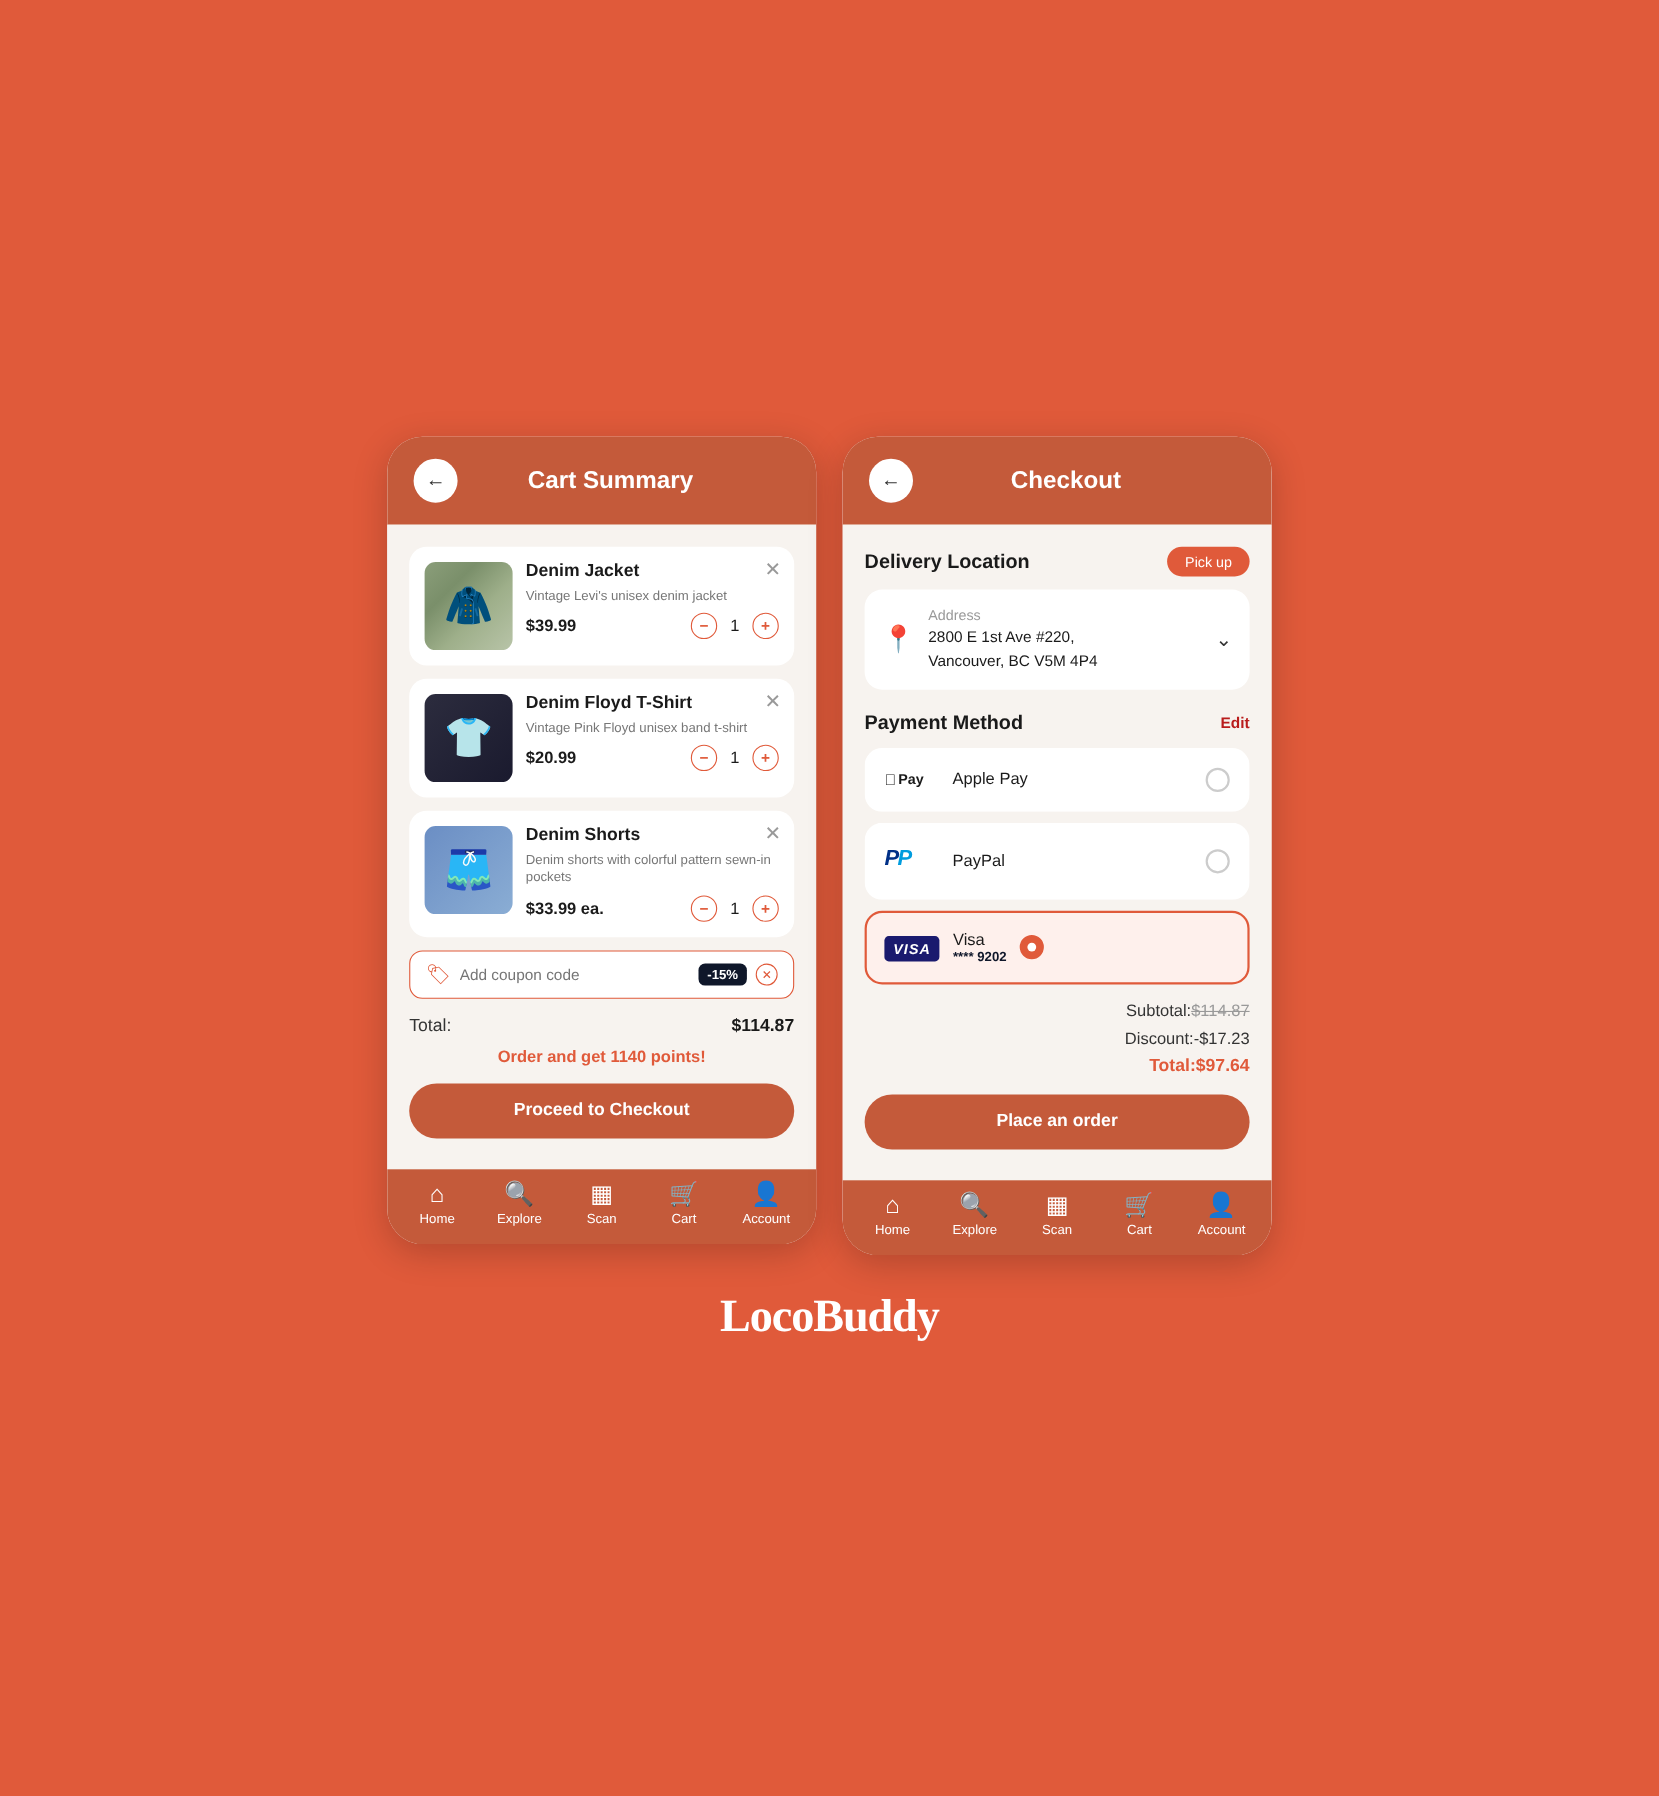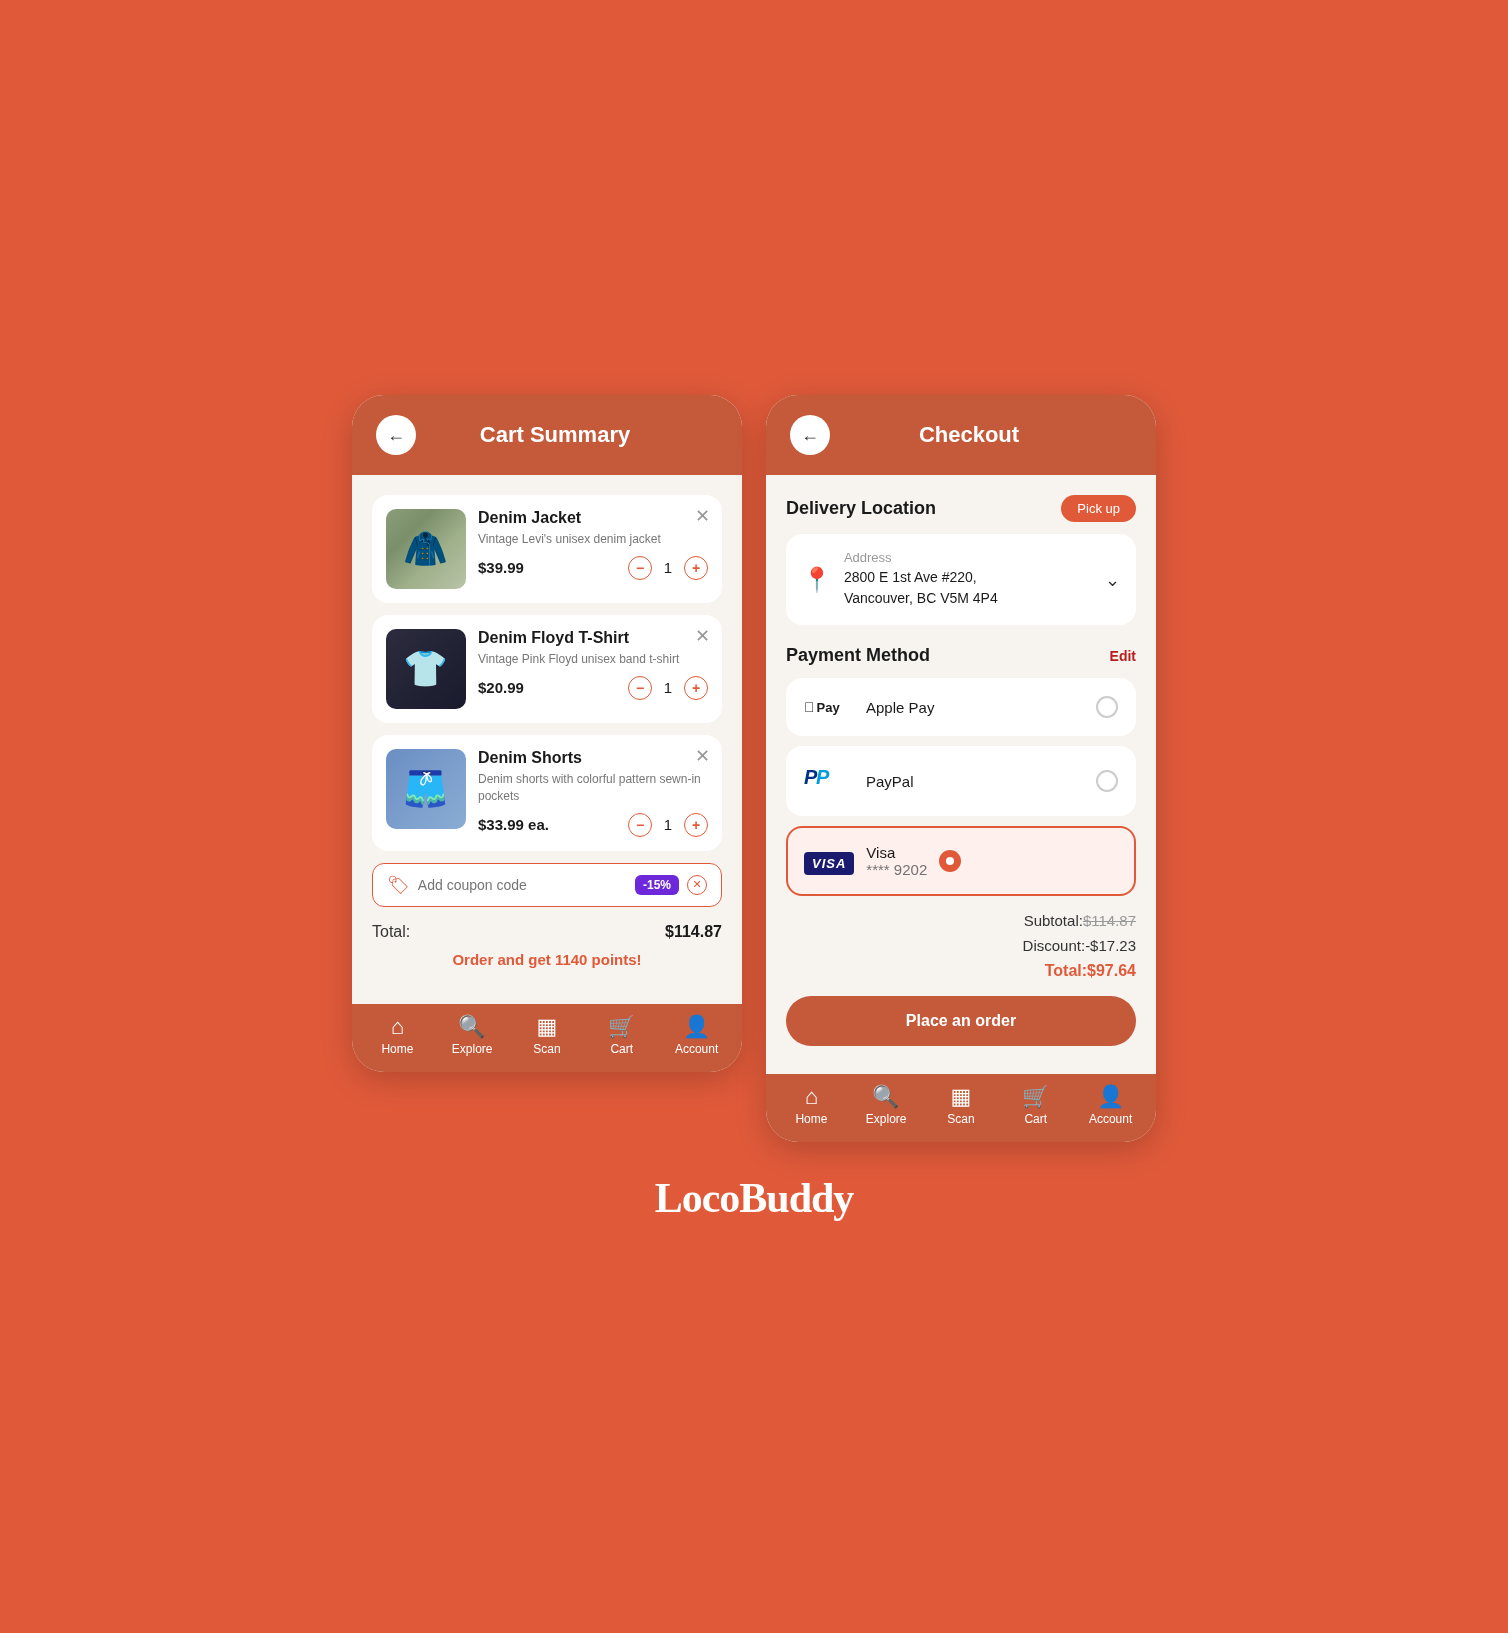--- a/index.html
+++ b/index.html
@@ -226,21 +226,21 @@
     .coupon-input {
       flex: 1;
       border: none;
       outline: none;
       font-size: 14px;
       color: #999;
       background: transparent;
     }
 
     .coupon-badge {
-      background: #6d28d9;
+      background: #0f172a;
       color: white;
       font-size: 12px;
       font-weight: 600;
       padding: 3px 8px;
       border-radius: 6px;
     }
 
     .coupon-x {
       width: 20px;
       height: 20px;
@@ -416,22 +416,23 @@
       color: #1A1A1A;
     }
 
     .payment-name {
       flex: 1;
       font-size: 15px;
       color: #1A1A1A;
     }
 
     .payment-sub {
-      font-size: 15px;
-      color: #737373;
+      font-size: 12px;
+      color: #0f172a;
+      font-weight: bold;
     }
 
     .radio-btn {
       width: 22px;
       height: 22px;
       border-radius: 50%;
       border: 2px solid #ccc;
       display: flex;
       align-items: center;
       justify-content: center;
@@ -614,20 +615,21 @@
       
       <div class="total-row">
         <span class="total-label">Total:</span>
         <span class="total-value">$114.87</span>
       </div>
 
       
       <div class="points-text">Order and get 1140 points!</div>
 
       
+      <button class="cta-btn">Proceed to Checkout</button>
 
     </div>
 
     <div class="bottom-nav">
       <div class="nav-item">
         <span class="nav-icon">⌂</span>
         <span class="nav-label">Home</span>
       </div>
       <div class="nav-item">
         <span class="nav-icon">🔍</span>

